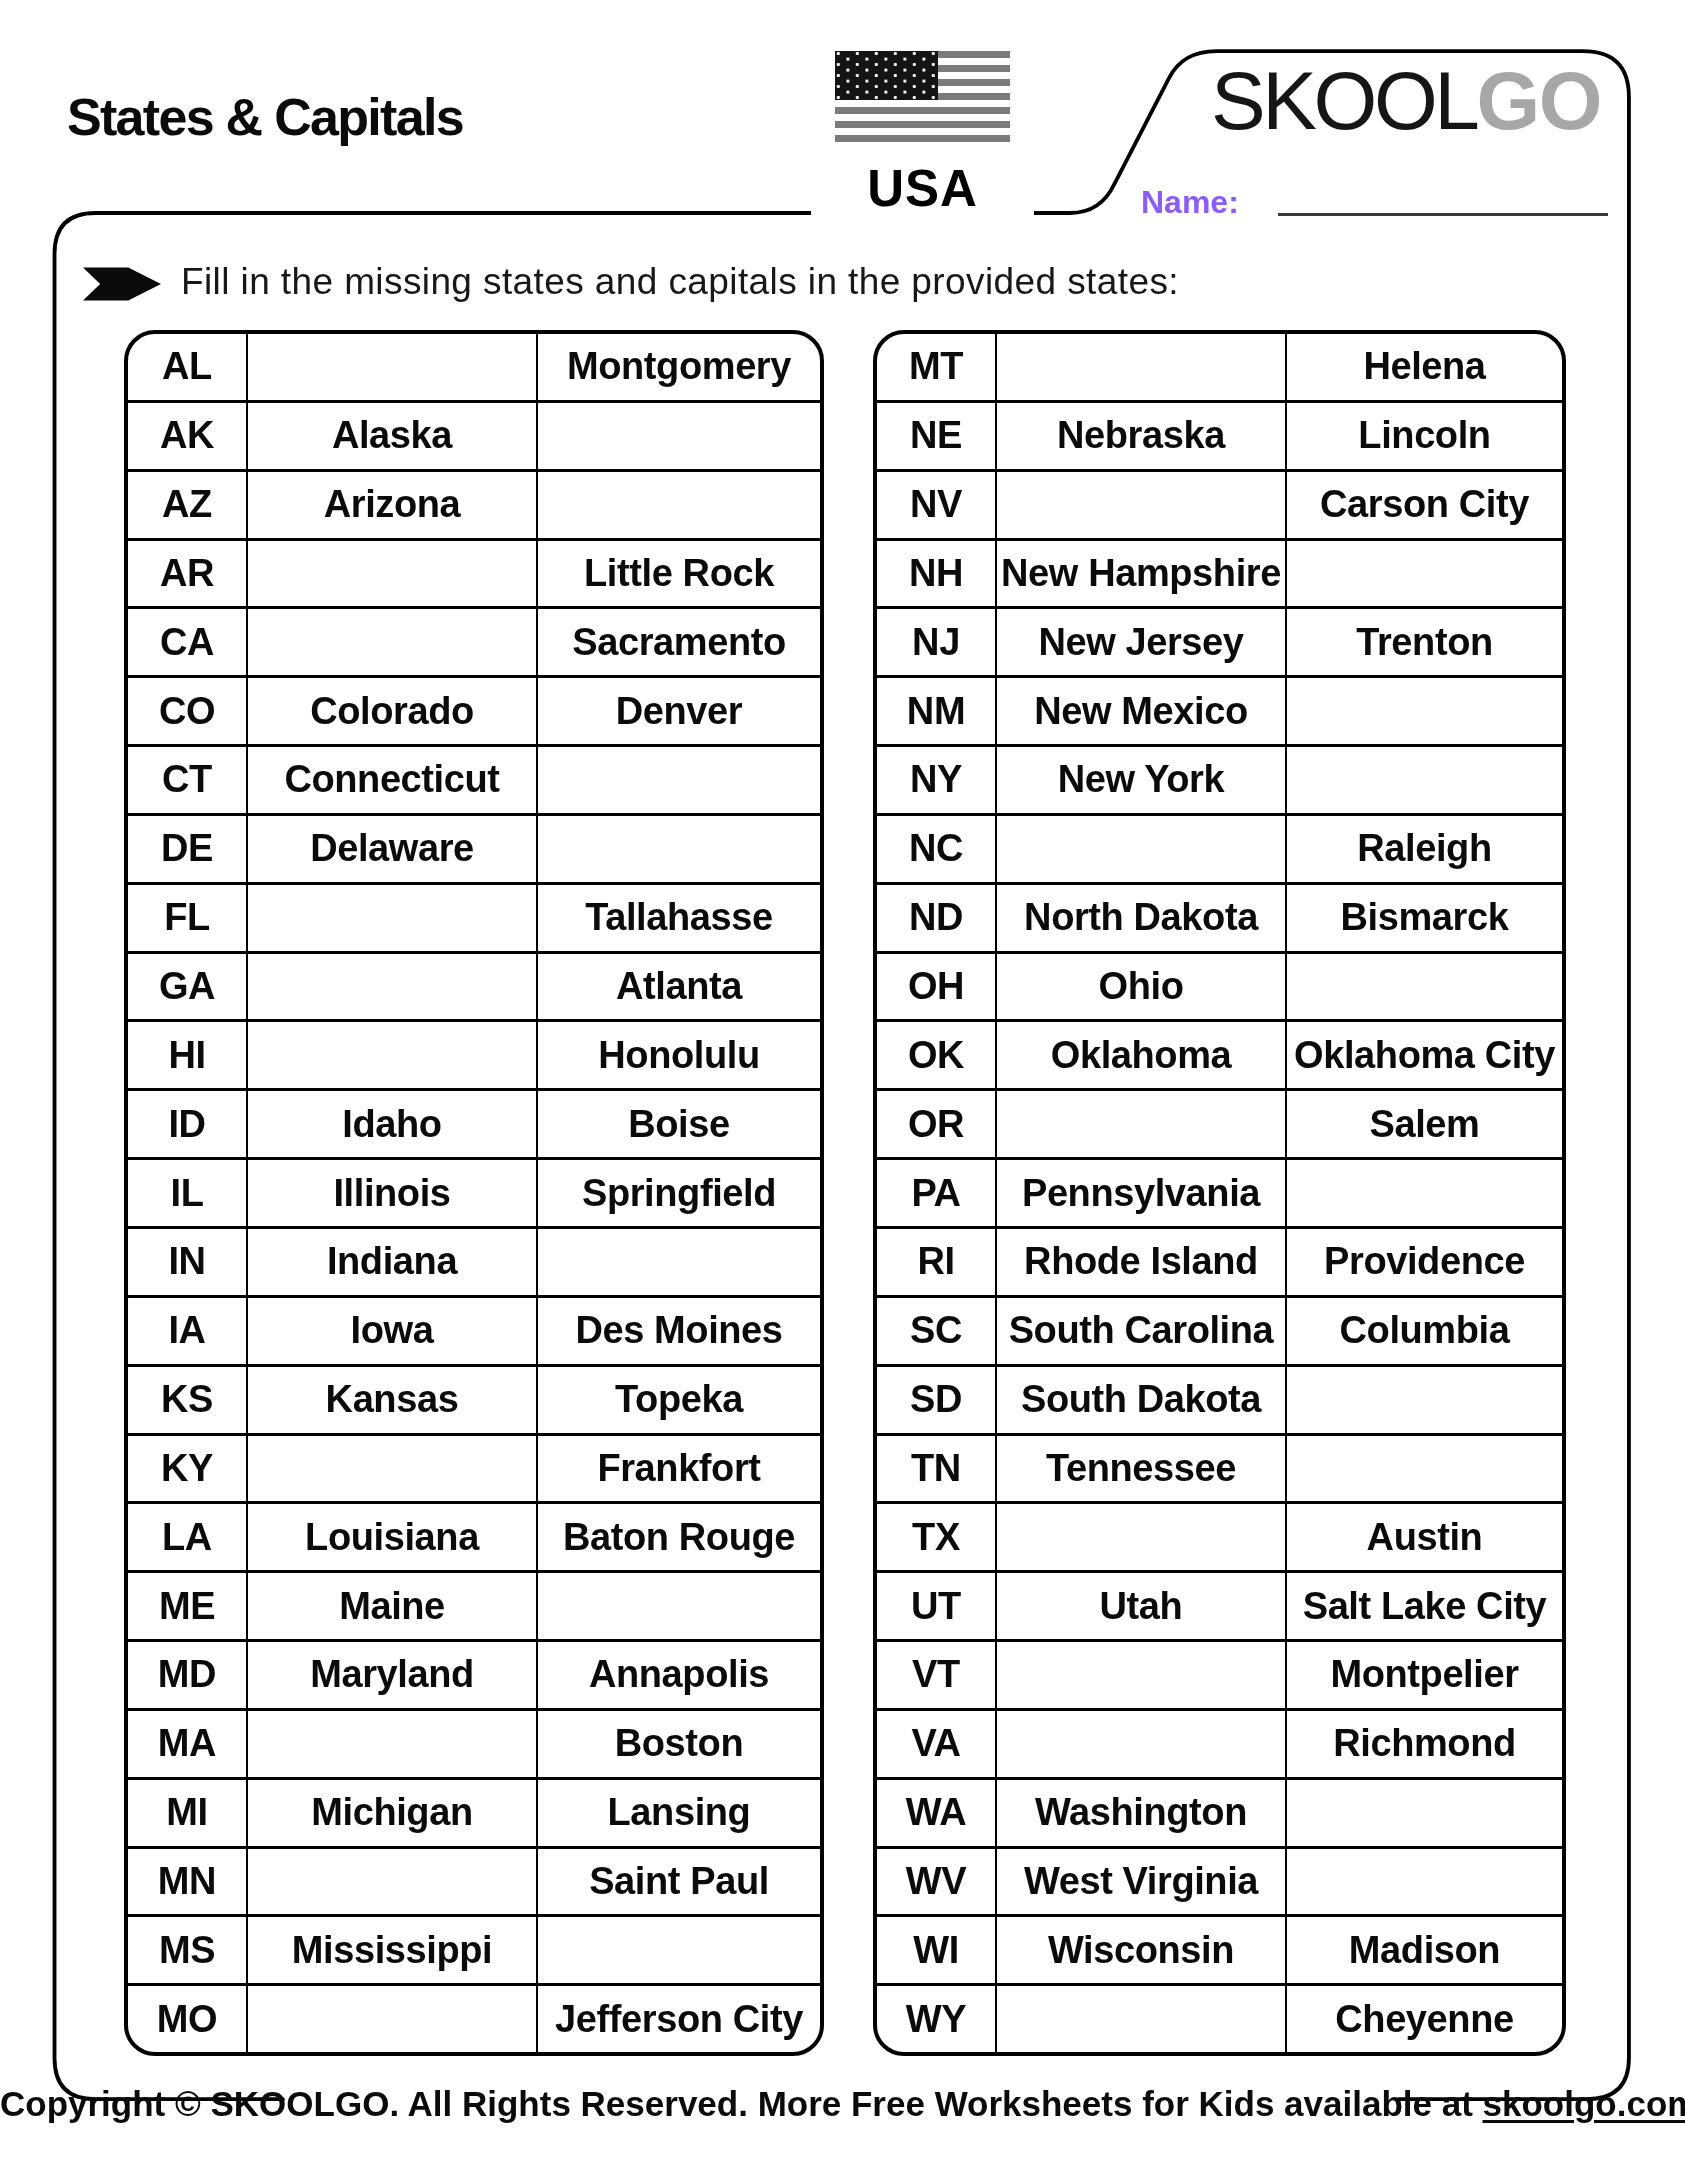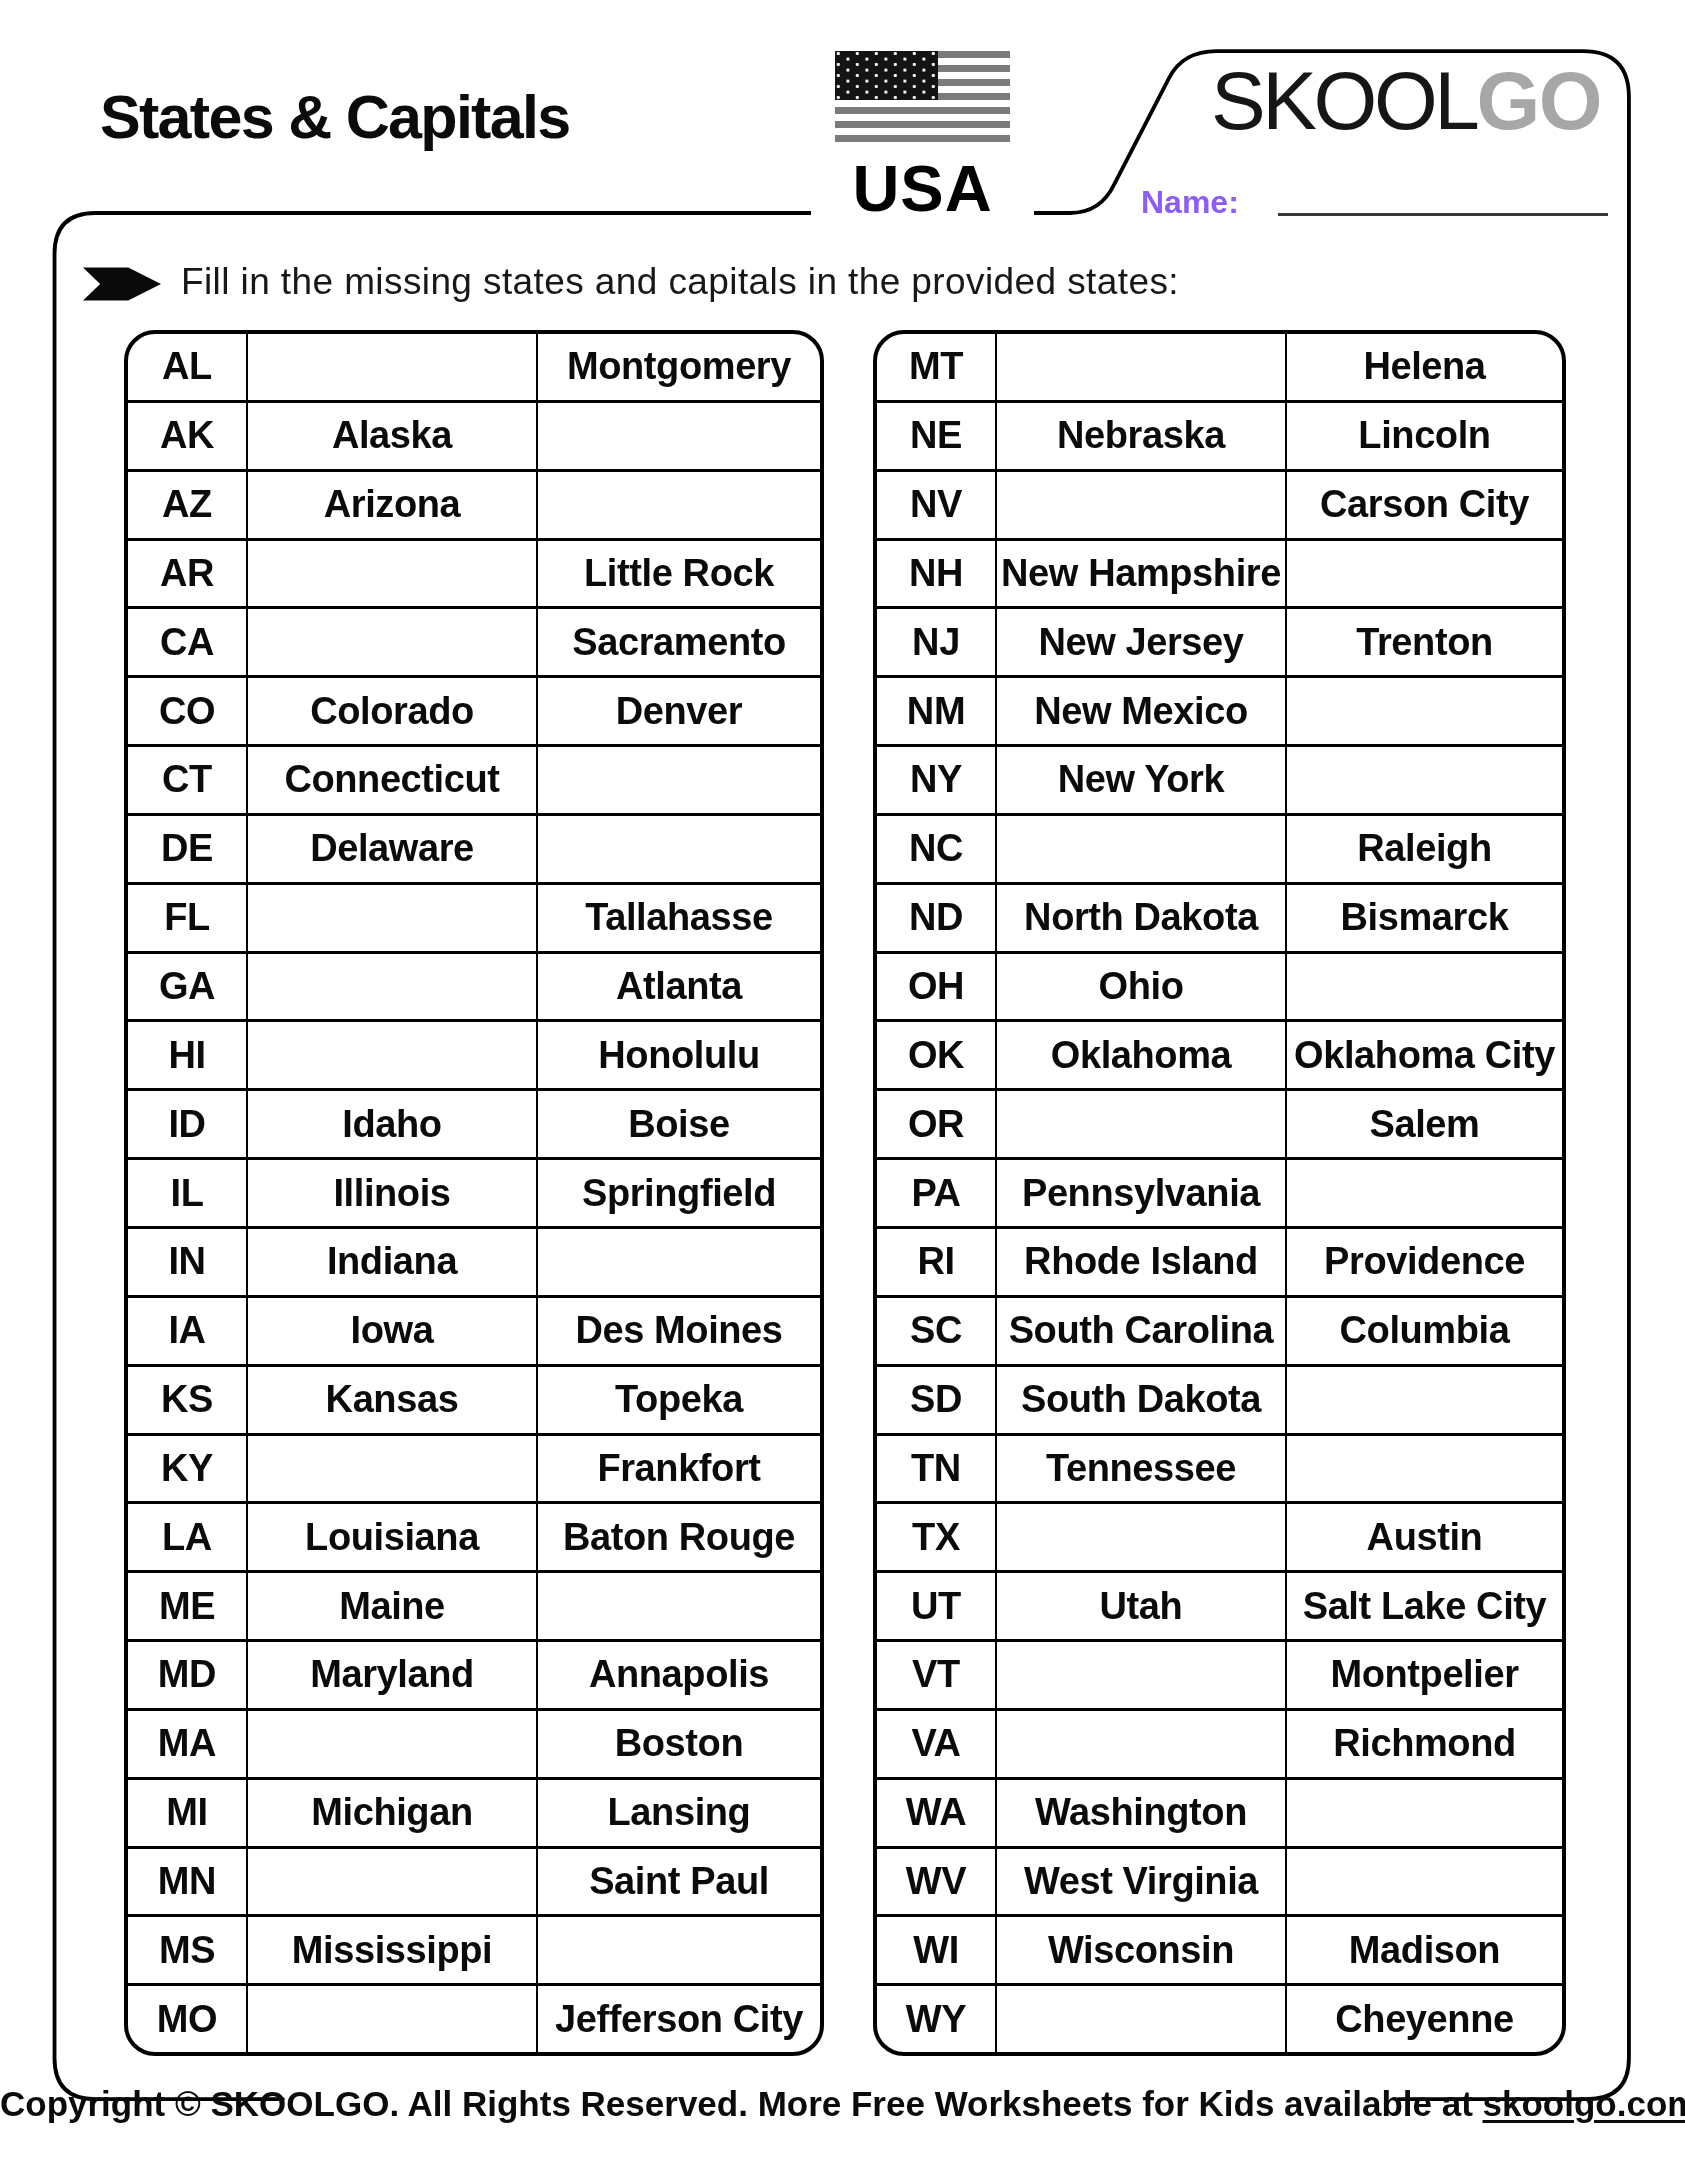--- a/index.html
+++ b/index.html
@@ -1,29 +1,29 @@
 <!DOCTYPE html>
 <html style="font-size:13.6px"><head>
 <meta charset="utf-8">
 <style>
   html,body{margin:0;padding:0;background:#ffffff;}
   #page{position:relative;width:1686px;height:2181px;background:#ffffff;overflow:hidden;
         font-family:"Liberation Sans",sans-serif;color:#000;}
   
-  .title{position:absolute;left:100px;top:75px;font-size:61px;font-weight:700;
+  .title{position:absolute;left:67px;top:75px;font-size:52px;font-weight:700;
          letter-spacing:-1.7px;line-height:85px;color:#0b0b0b;}
   .flag{position:absolute;left:835px;top:51px;width:175px;height:91px;
         background:repeating-linear-gradient(to bottom,#7b7b7b 0 7px,#ffffff 7px 14px);}
   .flag .canton{position:absolute;left:0;top:0;width:103px;height:49px;background:#141414;
         background-image:
           radial-gradient(circle,#ffffff 1.3px,rgba(255,255,255,0) 1.8px),
           radial-gradient(circle,#ffffff 1.3px,rgba(255,255,255,0) 1.8px);
         background-size:19px 11px,19px 11px;background-position:3.4px 2.6px,12.8px 8px;}
   .usa{position:absolute;left:811px;top:158px;width:223px;text-align:center;
-       font-size:65px;font-weight:700;letter-spacing:0.9px;background:#ffffff;line-height:61px;}
+       font-size:51px;font-weight:700;letter-spacing:0.9px;background:#ffffff;line-height:61px;}
   .brand{position:absolute;left:1211px;top:58px;white-space:nowrap;line-height:85px;}
   .brand .skool{font-size:82px;font-weight:400;letter-spacing:-3.4px;color:#161616;}
   .brand .go{font-size:82px;font-weight:700;letter-spacing:-1.7px;color:#a7a7a7;}
   .name-label{position:absolute;left:1141px;top:184px;font-size:32px;font-weight:700;color:#8b5cf6;}
   .name-line{position:absolute;left:1278px;top:213px;width:330px;height:2.6px;background:#3a3a3a;}
   
   .outline{position:absolute;left:0;top:0;}
   
   .instr-arrow{position:absolute;left:83px;top:266px;width:78px;height:36px;background:#0a0a0a;
       clip-path:polygon(0% 4%,58% 4%,100% 50%,58% 96%,0% 96%,22% 50%);}

